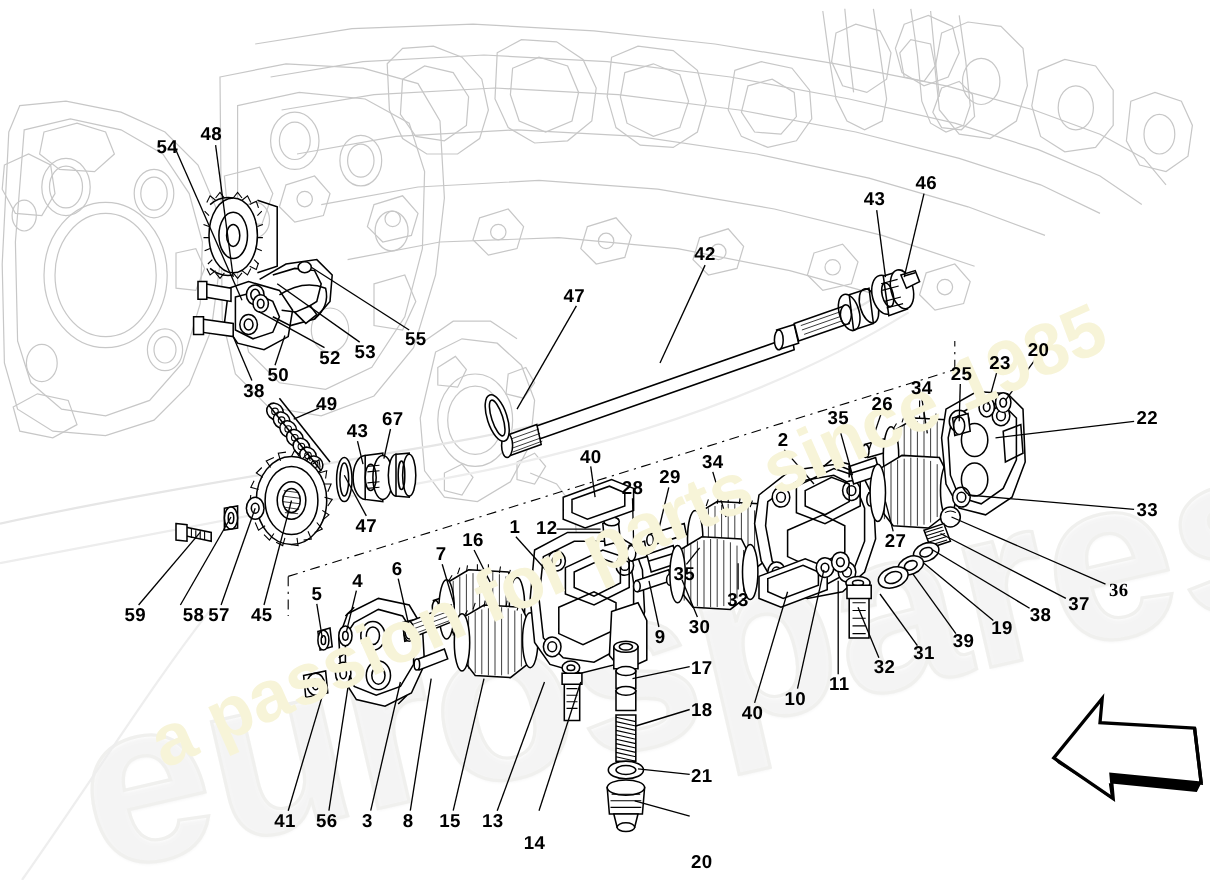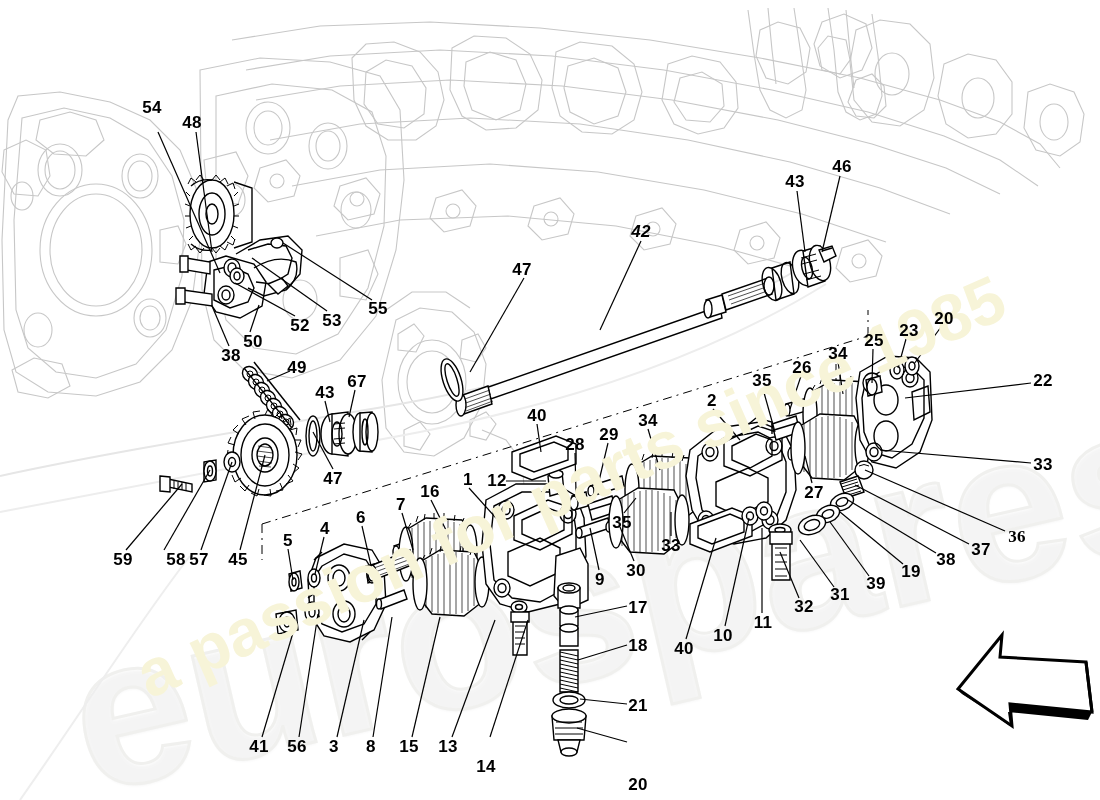--- a/index.html
+++ b/index.html
@@ -750,37 +750,37 @@
 
   <svg class="layer" viewBox="0 0 1100 800" style="pointer-events:none;">
     <g>
       <path d="M1086 662 L1000 657 L1002 635 L958 689 L1012 726 L1010 704 L1092 712 Z" fill="#ffffff" stroke="#000000" stroke-width="3" stroke-linejoin="miter"></path>
       <path d="M1092 712 L1088 720 L1008 712 L1010 726 L958 690 L962 694 L1012 726 L1010 704 Z" fill="#000000" stroke="none"></path>
       <path d="M1086 662 L1092 712" fill="none" stroke="#000" stroke-width="3"></path>
     </g>
   </svg>
 
   <div id="labels">
-      <div class="lbl" style="left: 152px; top: 107px;">54</div>
+      <div class="lbl" style="left: 152px; top: 134px;">54</div>
       <div class="lbl" style="left: 192px; top: 122px;">48</div>
       <div class="lbl" style="left: 378px; top: 308px;">55</div>
       <div class="lbl" style="left: 332px; top: 320px;">53</div>
       <div class="lbl" style="left: 300px; top: 325px;">52</div>
       <div class="lbl" style="left: 253px; top: 341px;">50</div>
       <div class="lbl" style="left: 231px; top: 355px;">38</div>
       <div class="lbl" style="left: 297px; top: 367px;">49</div>
       <div class="lbl" style="left: 325px; top: 392px;">43</div>
       <div class="lbl" style="left: 357px; top: 381px;">67</div>
       <div class="lbl" style="left: 333px; top: 478px;">47</div>
       <div class="lbl" style="left: 123px; top: 559px;">59</div>
       <div class="lbl" style="left: 161px; top: 559px; margin-left: 15px;">58</div>
       <div class="lbl" style="left: 199px; top: 559px;">57</div>
       <div class="lbl" style="left: 238px; top: 559px;">45</div>
       <div class="lbl" style="left: 522px; top: 269px;">47</div>
-      <div class="lbl" style="left: 641px; top: 231px; font-style: italic;">42</div>
+      <div class="lbl" style="left: 641px; top: 231px;">42</div>
       <div class="lbl" style="left: 795px; top: 181px;">43</div>
       <div class="lbl" style="left: 842px; top: 166px;">46</div>
       <div class="lbl" style="left: 944px; top: 318px;">20</div>
       <div class="lbl" style="left: 909px; top: 330px;">23</div>
       <div class="lbl" style="left: 874px; top: 340px;">25</div>
       <div class="lbl" style="left: 838px; top: 353px;">34</div>
       <div class="lbl" style="left: 802px; top: 367px;">26</div>
       <div class="lbl" style="left: 762px; top: 380px;">35</div>
       <div class="lbl" style="left: 1043px; top: 380px;">22</div>
       <div class="lbl" style="left: 1043px; top: 464px;">33</div>

